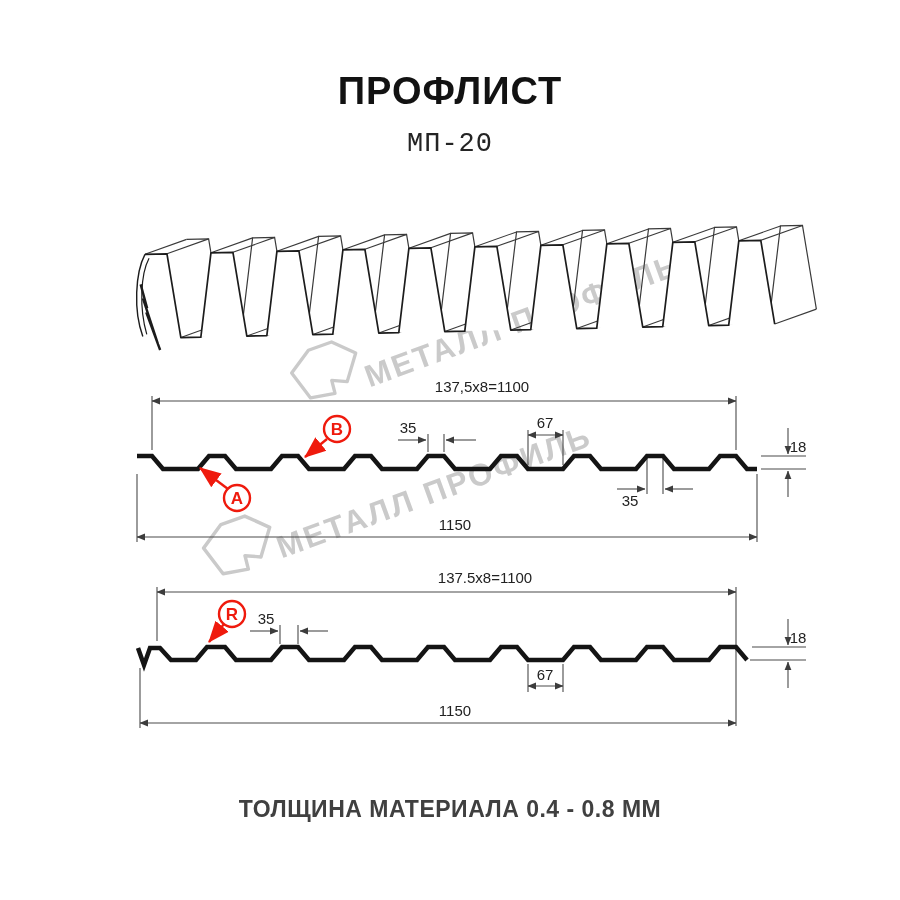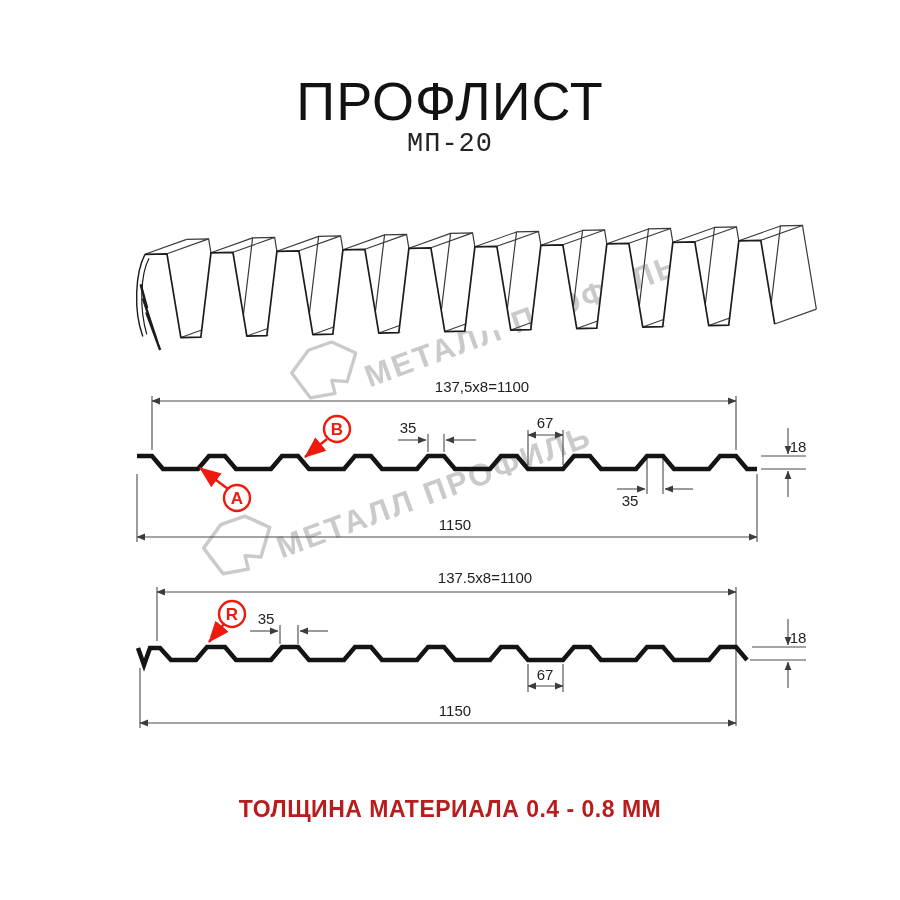--- a/index.html
+++ b/index.html
@@ -1,23 +1,23 @@
 <!DOCTYPE html>
 <html><head>
 <meta charset="utf-8">
 <style>
   html,body{margin:0;padding:0;background:#fff;}
   .page{position:relative;width:900px;height:900px;background:#fff;overflow:hidden;
         font-family:"Liberation Sans",sans-serif;}
   .title{position:absolute;top:70px;left:0;width:100%;text-align:center;
-         font-size:54px;font-weight:400;letter-spacing:1px;color:#121212;z-index:3;}
+         font-size:38px;font-weight:700;letter-spacing:1px;color:#121212;z-index:3;}
   .subtitle{position:absolute;top:129px;left:0;width:100%;text-align:center;
          font-size:27px;font-weight:500;letter-spacing:1px;color:#242424;z-index:3;font-family:Liberation Mono, monospace;}
   .footer{position:absolute;top:796px;left:0;width:100%;text-align:center;
-         font-size:23px;font-weight:600;letter-spacing:.5px;color:#b91c1c;z-index:3;}
+         font-size:23px;font-weight:600;letter-spacing:.5px;color:#404040;z-index:3;}
   .wm-text{position:absolute;white-space:nowrap;font-size:31px;font-weight:700;
          letter-spacing:2.5px;color:#cacaca;z-index:1;line-height:38px;}
   #wm1{left:366px;top:359px;transform:rotate(-20deg);transform-origin:0 50%;}
   #wm2{left:278px;top:530px;transform:rotate(-20deg);transform-origin:0 50%;}
   .wm-logo{position:absolute;z-index:1;}
   #wmlogo1{left:286px;top:340px;}
   #wmlogo2{left:198px;top:514px;}
   svg.main{position:absolute;left:0;top:0;z-index:2;}
   svg text{font-family:"Liberation Sans",sans-serif;}
   .dimtxt{font-size:15px;fill:#222;}

